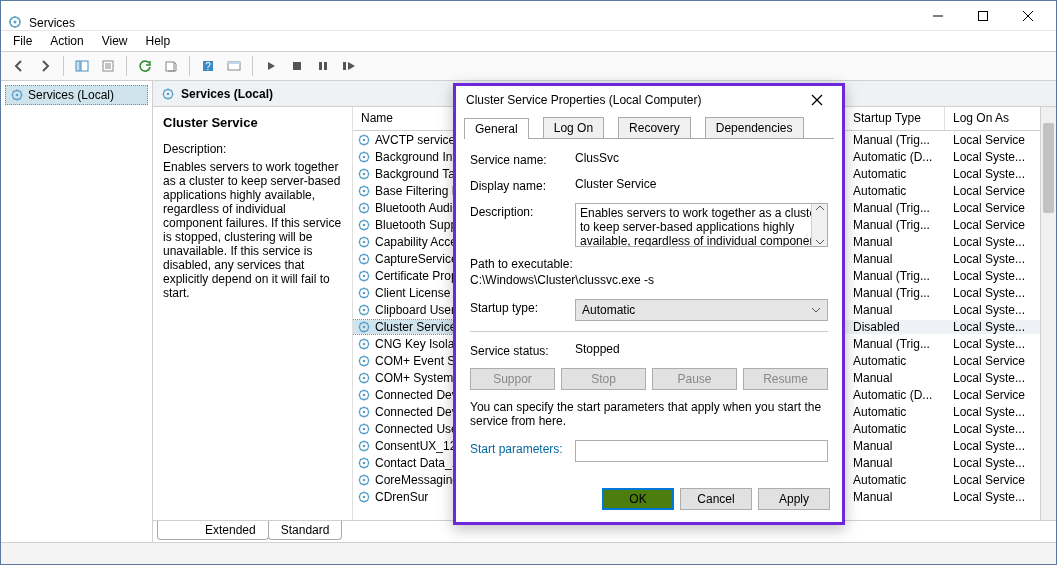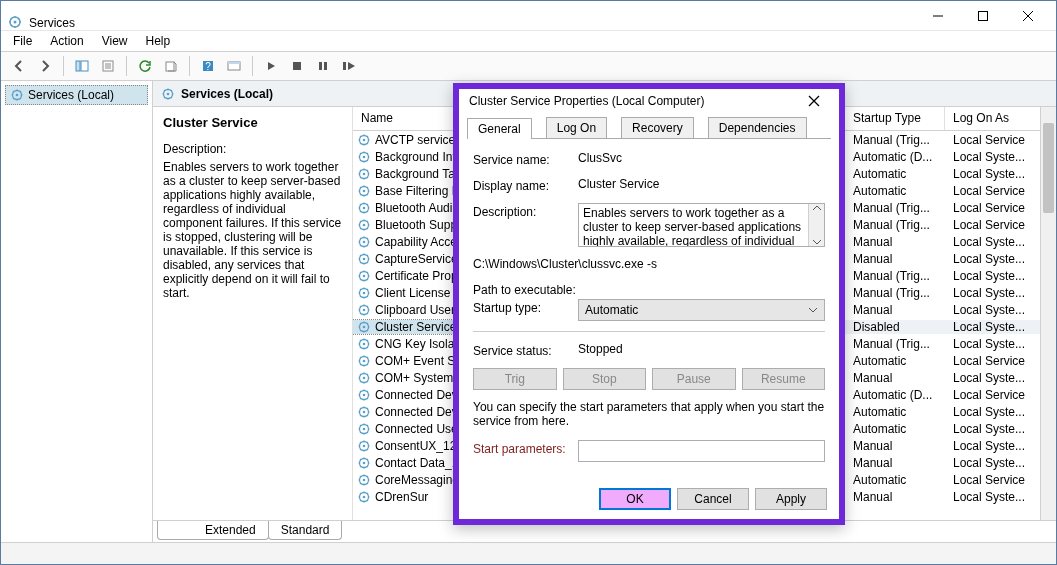--- a/index.html
+++ b/index.html
@@ -181,25 +181,26 @@
     border-radius: 2px;
   }
   
   .dialog {
     position: absolute;
     left: 452px;
     top: 82px;
     width: 392px;
     height: 442px;
     background: #fff;
-    border: 6px solid #6d28d9;
+    border: 3px solid #6d28d9;
     box-shadow: 0 4px 14px rgba(0,0,0,.25);
     display: flex;
     flex-direction: column;
     z-index: 10;
+    justify-content: center;
   }
   .dlg-title {
     height: 28px;
     display: flex; align-items: center;
     padding: 0 10px;
     font-size: 12px;
   }
   .dlg-title .t { flex: 1; }
   .dlg-close {
     width: 30px; height: 24px;
@@ -278,22 +279,22 @@
     gap: 6px;
     padding: 8px 12px 12px 12px;
   }
   .dlg-btn {
     width: 72px; height: 22px;
     border: 1px solid #adadad;
     background: #e1e1e1;
     display: flex; align-items: center; justify-content: center;
     font-size: 12px;
   }
-  .dlg-btn.primary { border: 2px solid #0078d7; background: #f0abfc; }
-  .muted { color: #7f1d1d; }
+  .dlg-btn.primary { border: 2px solid #0078d7; background: #4d7c0f; }
+  .muted { color: #0369a1; }
   svg { display: block; }
 </style>
 </head>
 <body>
 
 <div class="window">
 
   <div class="titlebar">
     <span class="app-icon">
       <svg viewBox="0 0 16 16" width="16" height="16">
@@ -823,40 +824,40 @@
           <div class="desc-scroll">
             <svg width="10" height="8" viewBox="0 0 10 8">
                 <path d="M1 6l4-4 4 4" fill="none" stroke="#555"></path>
               </svg>
             <svg width="10" height="8" viewBox="0 0 10 8">
                 <path d="M1 2l4 4 4-4" fill="none" stroke="#555"></path>
               </svg>
           </div>
         </div>
       </div>
+      <div style="margin-bottom:2px">Path to executable:</div>
       <div style="margin-bottom:12px">C:\Windows\Cluster\clussvc.exe -s</div>
-      <div style="margin-bottom:2px">Path to executable:</div>
       <div class="frow">
         <div class="flabel">Startup type:</div>
         <div class="fval">
           <div class="select">
             <span>Automatic</span>
             <svg width="10" height="8" viewBox="0 0 10 8">
                 <path d="M1 2l4 4 4-4" fill="none" stroke="#555"></path>
               </svg>
           </div>
         </div>
       </div>
       <div class="hr"></div>
       <div class="frow">
         <div class="flabel">Service status:</div>
         <div class="fval">Stopped</div>
       </div>
       <div class="btn-row">
-        <div class="sbtn">Trig</div>
+        <div class="sbtn">Suppor</div>
         <div class="sbtn">Stop</div>
         <div class="sbtn">Pause</div>
         <div class="sbtn">Resume</div>
       </div>
       <div style="margin-bottom:12px">You can specify the start parameters that apply when you start the service from here.</div>
       <div class="frow">
         <div class="flabel muted">Start parameters:</div>
         <div class="text-input"></div>
       </div>
     </div>

